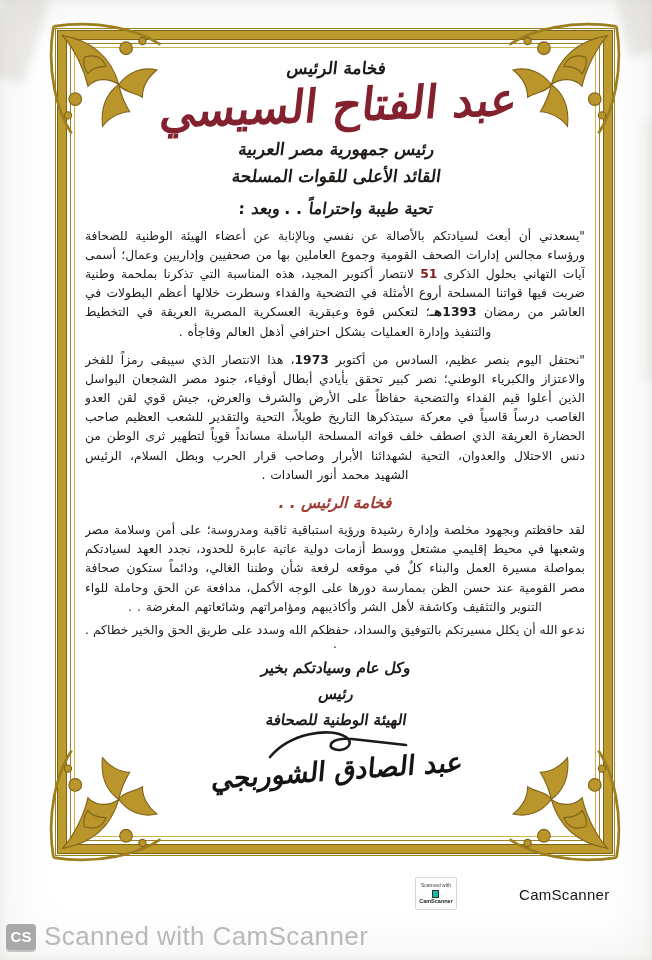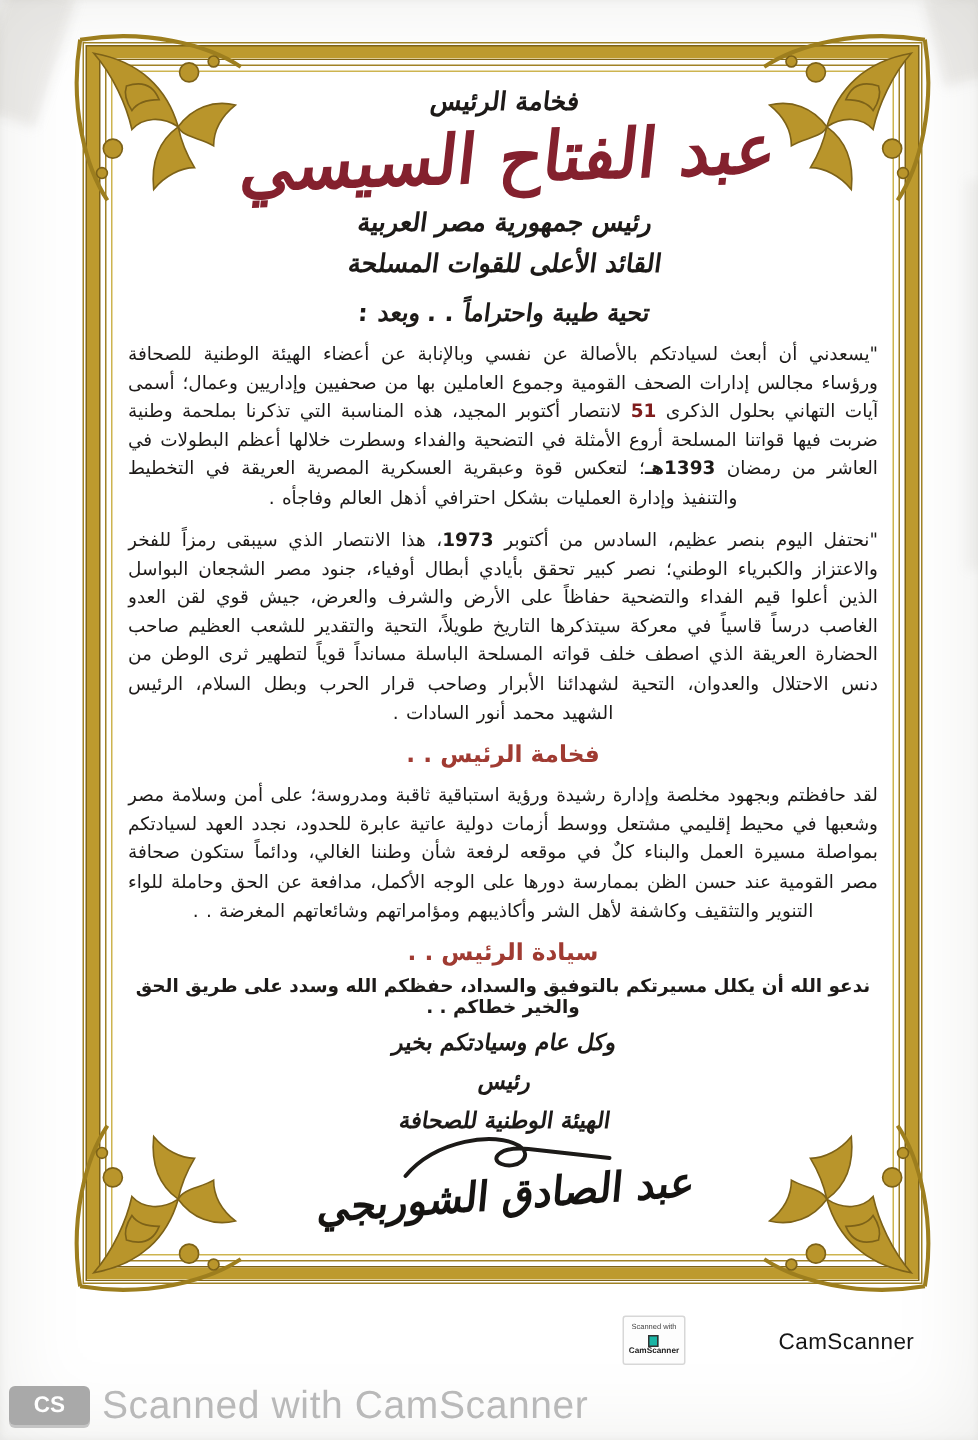--- a/index.html
+++ b/index.html
@@ -33,42 +33,42 @@
   .president-name{font-size:45px;line-height:1.15;font-weight:bold;font-style:italic;
                   color:#84212e;margin-top:2px;transform:skewX(6deg) rotate(-2deg);}
   .title-line{font-size:17px;font-weight:bold;font-style:italic;margin-top:7px;
               transform:skewX(7deg);}
   .greeting{font-size:16px;font-weight:bold;font-style:italic;margin-top:13px;
             transform:skewX(7deg);}
   .para{font-size:12.3px;line-height:1.56;text-align:justify;text-align-last:center;
         margin:9px 0 0 0;font-weight:500;word-spacing:1px;}
   .num{font-weight:bold;}
   .red{color:#7f1d1d;}
-  .mid-heading{font-size:15.5px;font-weight:bold;color:#a03b32;margin-top:9px;}
-  .single-line{font-size:12.3px;margin-top:6px;font-weight:700;text-align:center;}
+  .mid-heading{font-size:15.5px;font-weight:bold;color:#a03b32;margin-top:9px;font-style:italic;}
+  .single-line{font-size:12.3px;margin-top:6px;font-weight:400;text-align:center;}
   .closing-callig{font-size:15px;font-weight:bold;font-style:italic;margin-top:8px;
                   transform:skewX(6deg);}
   .signature-wrap{position:relative;margin-top:0px;height:74px;}
   .signature-stroke{position:absolute;left:50%;top:-2px;transform:translateX(-50%);}
   .signature-name{position:absolute;left:0;right:0;top:26px;font-size:27px;font-weight:bold;
                   font-style:italic;color:#161412;transform:rotate(-4deg) skewX(5deg);}
 
   
   .mini-badge{position:absolute;left:415px;top:877px;width:42px;height:33px;background:#fdfdfd;
               border:1px solid #d7d7d7;border-radius:2px;text-align:center;direction:ltr;
               font-family:"Liberation Sans",sans-serif;color:#444;padding-top:4px;box-sizing:border-box;}
   .mini-badge .l1{font-size:5px;display:block;}
   .mini-badge .l2{font-size:5.5px;font-weight:bold;display:block;margin-top:2px;color:#222;}
   .mini-logo{display:inline-block;width:5px;height:6px;background:#19b5a5;border:1px solid #333;
              vertical-align:middle;margin-right:1px;}
   .cam-label{position:absolute;left:519px;top:886px;font-family:"Liberation Sans",sans-serif;
              font-size:15px;color:#161616;direction:ltr;letter-spacing:.3px;}
   .cs-footer{position:absolute;left:6px;bottom:8px;display:flex;align-items:center;direction:ltr;
              font-family:"Liberation Sans",sans-serif;color:#b9b9b9;}
-  .cs-logo{width:54px;height:26px;background:#a9a9a9;border-radius:4px;color:#ffffff;
+  .cs-logo{width:30px;height:26px;background:#a9a9a9;border-radius:4px;color:#ffffff;
            font-size:15px;font-weight:bold;display:flex;align-items:center;justify-content:center;
            margin-right:8px;box-shadow:0 2px 0 #c4c4c4;}
   .cs-text{font-size:26px;letter-spacing:.4px;}
 </style>
 </head>
 <body>
 
 <svg width="0" height="0" style="position:absolute">
   <symbol id="flourish" viewBox="0 0 130 130">
     <g fill="none" stroke="#9d7e1e" stroke-width="3">
@@ -119,21 +119,20 @@
     <div class="title-line">القائد الأعلى للقوات المسلحة</div>
     <div class="greeting">تحية طيبة واحتراماً . . وبعد :</div>
 
     <p class="para"><span>"يسعدني أن أبعث لسيادتكم بالأصالة عن نفسي وبالإنابة عن أعضاء الهيئة الوطنية للصحافة ورؤساء مجالس إدارات الصحف القومية وجموع العاملين بها من صحفيين وإداريين وعمال؛ أسمى آيات التهاني بحلول الذكرى </span><span class="num red">51</span><span> لانتصار أكتوبر المجيد، هذه المناسبة التي تذكرنا بملحمة وطنية ضربت فيها قواتنا المسلحة أروع الأمثلة في التضحية والفداء وسطرت خلالها أعظم البطولات في العاشر من رمضان </span><span class="num">1393هـ</span><span>؛ لتعكس قوة وعبقرية العسكرية المصرية العريقة في التخطيط والتنفيذ وإدارة العمليات بشكل احترافي أذهل العالم وفاجأه .</span></p>
 
     <p class="para"><span>"نحتفل اليوم بنصر عظيم، السادس من أكتوبر </span><span class="num">1973</span><span>، هذا الانتصار الذي سيبقى رمزاً للفخر والاعتزاز والكبرياء الوطني؛ نصر كبير تحقق بأيادي أبطال أوفياء، جنود مصر الشجعان البواسل الذين أعلوا قيم الفداء والتضحية حفاظاً على الأرض والشرف والعرض، جيش قوي لقن العدو الغاصب درساً قاسياً في معركة سيتذكرها التاريخ طويلاً، التحية والتقدير للشعب العظيم صاحب الحضارة العريقة الذي اصطف خلف قواته المسلحة الباسلة مسانداً قوياً لتطهير ثرى الوطن من دنس الاحتلال والعدوان، التحية لشهدائنا الأبرار وصاحب قرار الحرب وبطل السلام، الرئيس الشهيد محمد أنور السادات .</span></p>
 
     <div class="mid-heading">فخامة الرئيس . .</div>
     <p class="para">لقد حافظتم وبجهود مخلصة وإدارة رشيدة ورؤية استباقية ثاقبة ومدروسة؛ على أمن وسلامة مصر وشعبها في محيط إقليمي مشتعل ووسط أزمات دولية عاتية عابرة للحدود، نجدد العهد لسيادتكم بمواصلة مسيرة العمل والبناء كلٌ في موقعه لرفعة شأن وطننا الغالي، ودائماً ستكون صحافة مصر القومية عند حسن الظن بممارسة دورها على الوجه الأكمل، مدافعة عن الحق وحاملة للواء التنوير والتثقيف وكاشفة لأهل الشر وأكاذيبهم ومؤامراتهم وشائعاتهم المغرضة . .</p>
 
-    <div class="mid-heading">سيادة الرئيس . .</div>
     <div class="single-line">ندعو الله أن يكلل مسيرتكم بالتوفيق والسداد، حفظكم الله وسدد على طريق الحق والخير خطاكم . .</div>
 
     <div class="closing-callig">وكل عام وسيادتكم بخير</div>
     <div class="closing-callig">رئيس</div>
     <div class="closing-callig">الهيئة الوطنية للصحافة</div>
 
     <div class="signature-wrap">
       <svg class="signature-stroke" width="150" height="34" viewBox="0 0 150 34">
         <path d="M10 30 C 30 6, 70 0, 86 10 C 96 17, 84 26, 74 22 C 66 19, 72 10, 92 12 L 146 18" fill="none" stroke="#1c1a18" stroke-width="2.6" stroke-linecap="round"></path>
       </svg>

